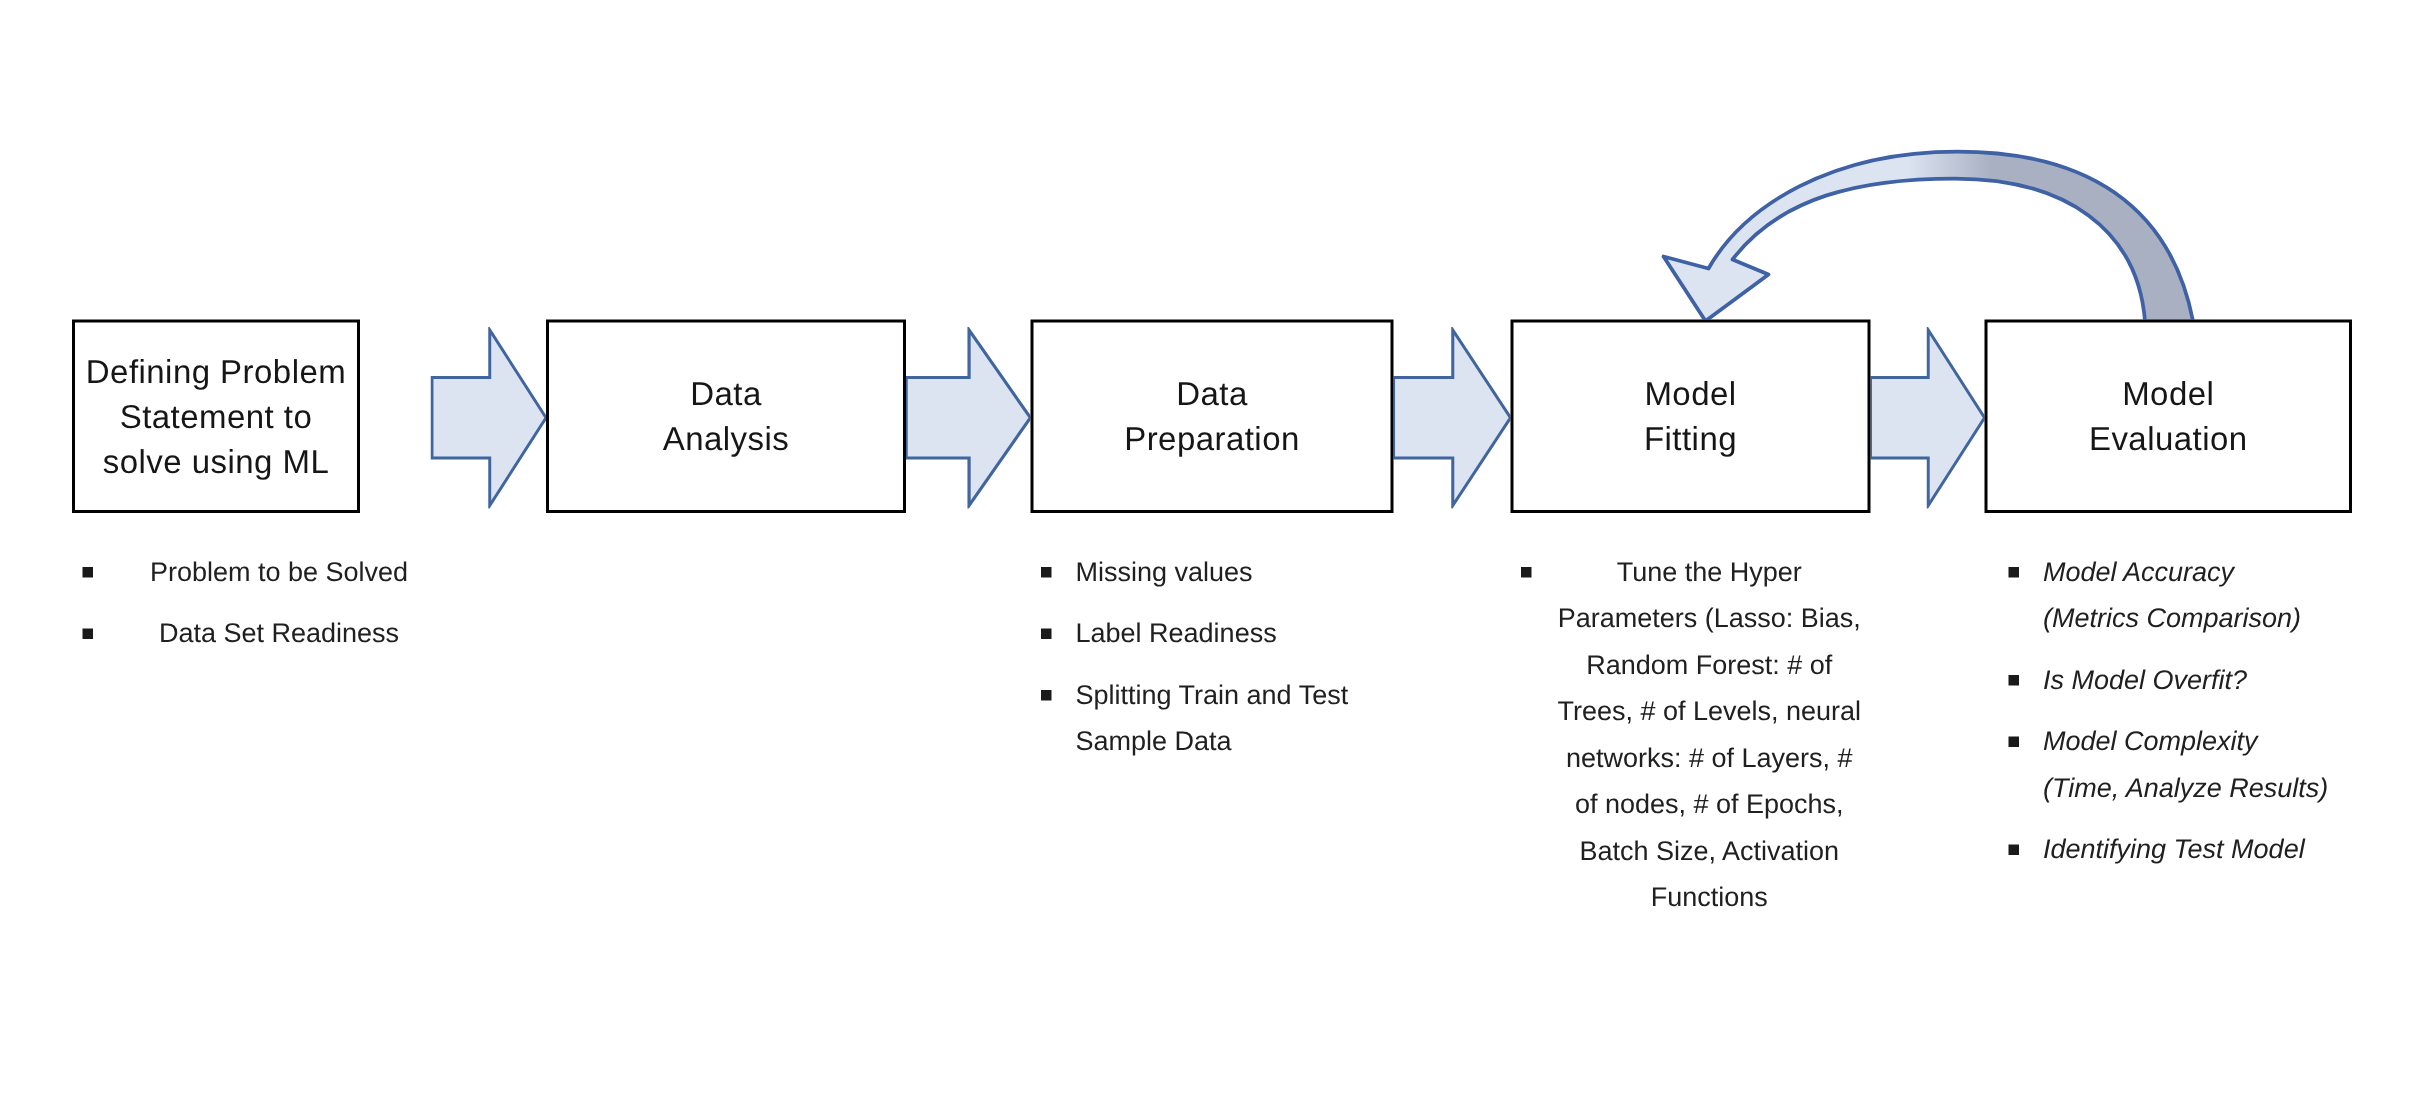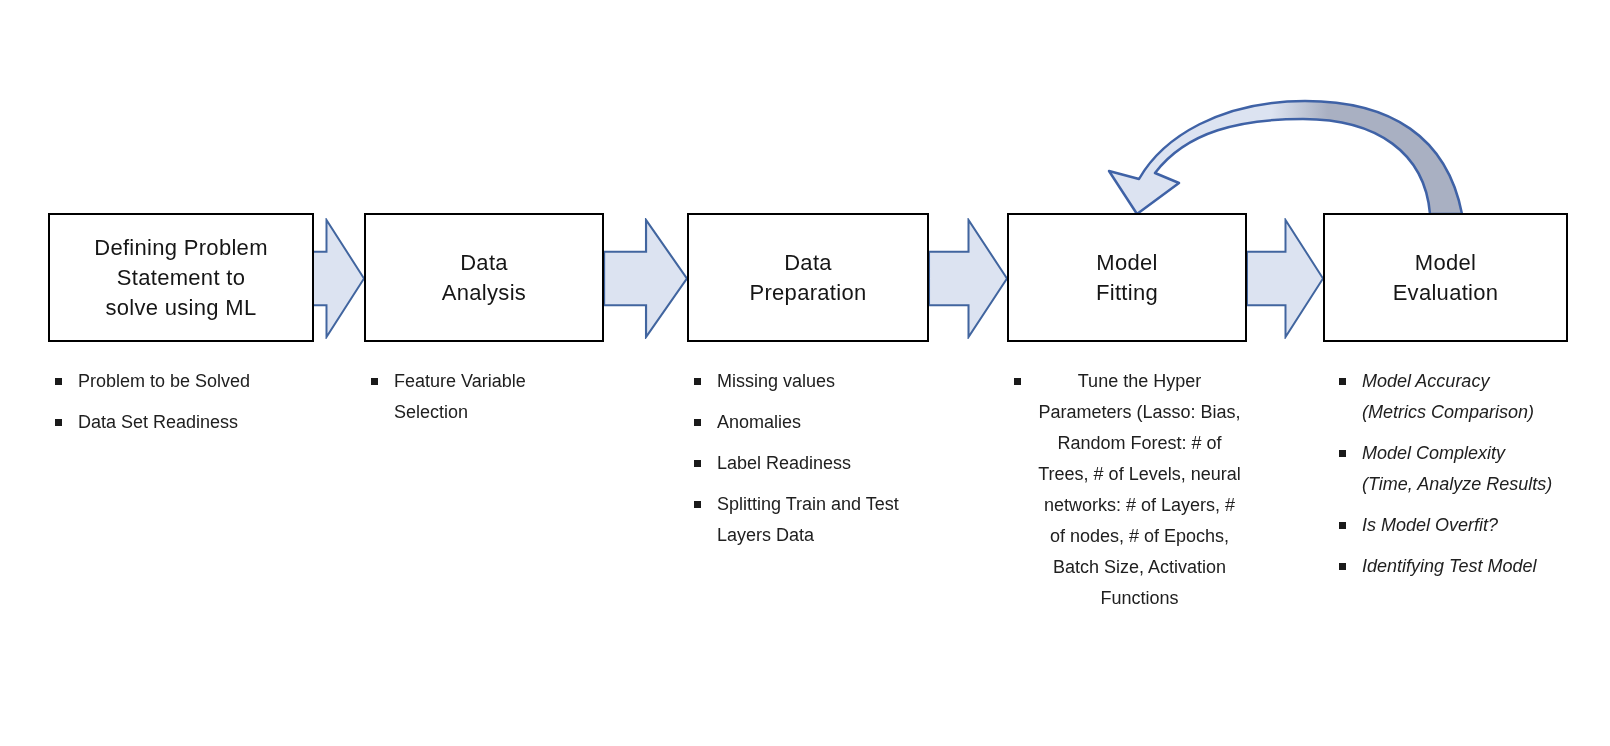--- a/index.html
+++ b/index.html
@@ -62,21 +62,21 @@
   }
   .bullets li::before {
     content: "";
     position: absolute;
     left: 1px;
     top: 12px;
     width: 7px;
     height: 7px;
     background: #1a1a1a;
   }
-  .ul-1 { left: 54px;   width: 240px; }
+  .ul-1 { left: 54px;   width: 240px; text-align: center; }
   .ul-2 { left: 370px;  width: 224px; }
   .ul-3 { left: 693px;  width: 214px; }
   .ul-4 { left: 1013px; width: 229px; text-align: center; }
   .ul-5 { left: 1338px; width: 220px; font-style: italic; }
 </style>
 </head>
 <body>
 
 <div class="canvas">
 
@@ -107,21 +107,21 @@
   <svg class="conn" style="left:603px;width:85px" viewBox="0 0 79 122" preserveAspectRatio="none">
     <polygon points="1,34 40,34 40,2 78,61 40,120 40,88 1,88" fill="#dce3f1" stroke="#41659f" stroke-width="2"></polygon>
   </svg>
   <svg class="conn" style="left:928px;width:80px" viewBox="0 0 79 122" preserveAspectRatio="none">
     <polygon points="1,34 40,34 40,2 78,61 40,120 40,88 1,88" fill="#dce3f1" stroke="#41659f" stroke-width="2"></polygon>
   </svg>
   <svg class="conn" style="left:1246px;width:78px" viewBox="0 0 79 122" preserveAspectRatio="none">
     <polygon points="1,34 40,34 40,2 78,61 40,120 40,88 1,88" fill="#dce3f1" stroke="#41659f" stroke-width="2"></polygon>
   </svg>
 
-  <div class="stage-box" style="left:48px;width:266px">
+  <div class="stage-box" style="left:48px;width:192px">
     <div class="stage-title">Defining Problem
 Statement to
 solve using ML</div>
   </div>
   <div class="stage-box" style="left:364px;width:240px">
     <div class="stage-title">Data
 Analysis</div>
   </div>
   <div class="stage-box" style="left:687px;width:242px">
     <div class="stage-title">Data
@@ -135,34 +135,32 @@
     <div class="stage-title">Model
 Evaluation</div>
   </div>
 
   <ul class="bullets ul-1">
     <li>Problem to be Solved</li>
     <li>Data Set Readiness</li>
   </ul>
 
   <ul class="bullets ul-2">
-    <li>Feature Variable Selection</li>
   </ul>
 
   <ul class="bullets ul-3">
     <li>Missing values</li>
-    <li>Anomalies</li>
     <li>Label Readiness</li>
-    <li>Splitting Train and Test Layers Data</li>
+    <li>Splitting Train and Test Sample Data</li>
   </ul>
 
   <ul class="bullets ul-4">
     <li>Tune the Hyper Parameters (Lasso: Bias, Random Forest: # of Trees, # of Levels, neural networks: # of Layers, # of nodes, # of Epochs, Batch Size, Activation Functions</li>
   </ul>
 
   <ul class="bullets ul-5">
     <li>Model Accuracy (Metrics Comparison)</li>
+    <li>Is Model Overfit?</li>
     <li>Model Complexity (Time, Analyze Results)</li>
-    <li>Is Model Overfit?</li>
     <li>Identifying Test Model</li>
   </ul>
 
 </div>
 
 </body></html>

